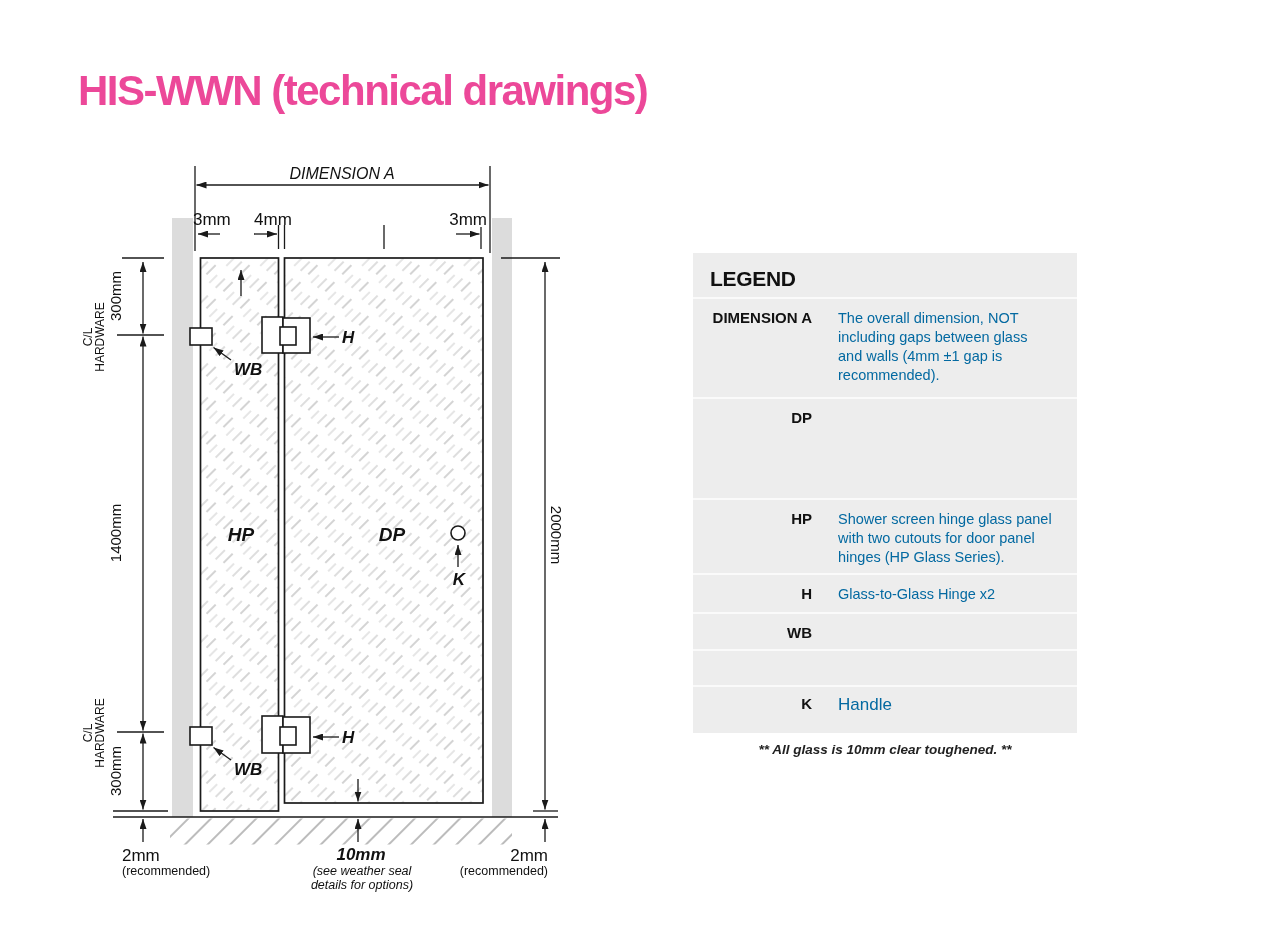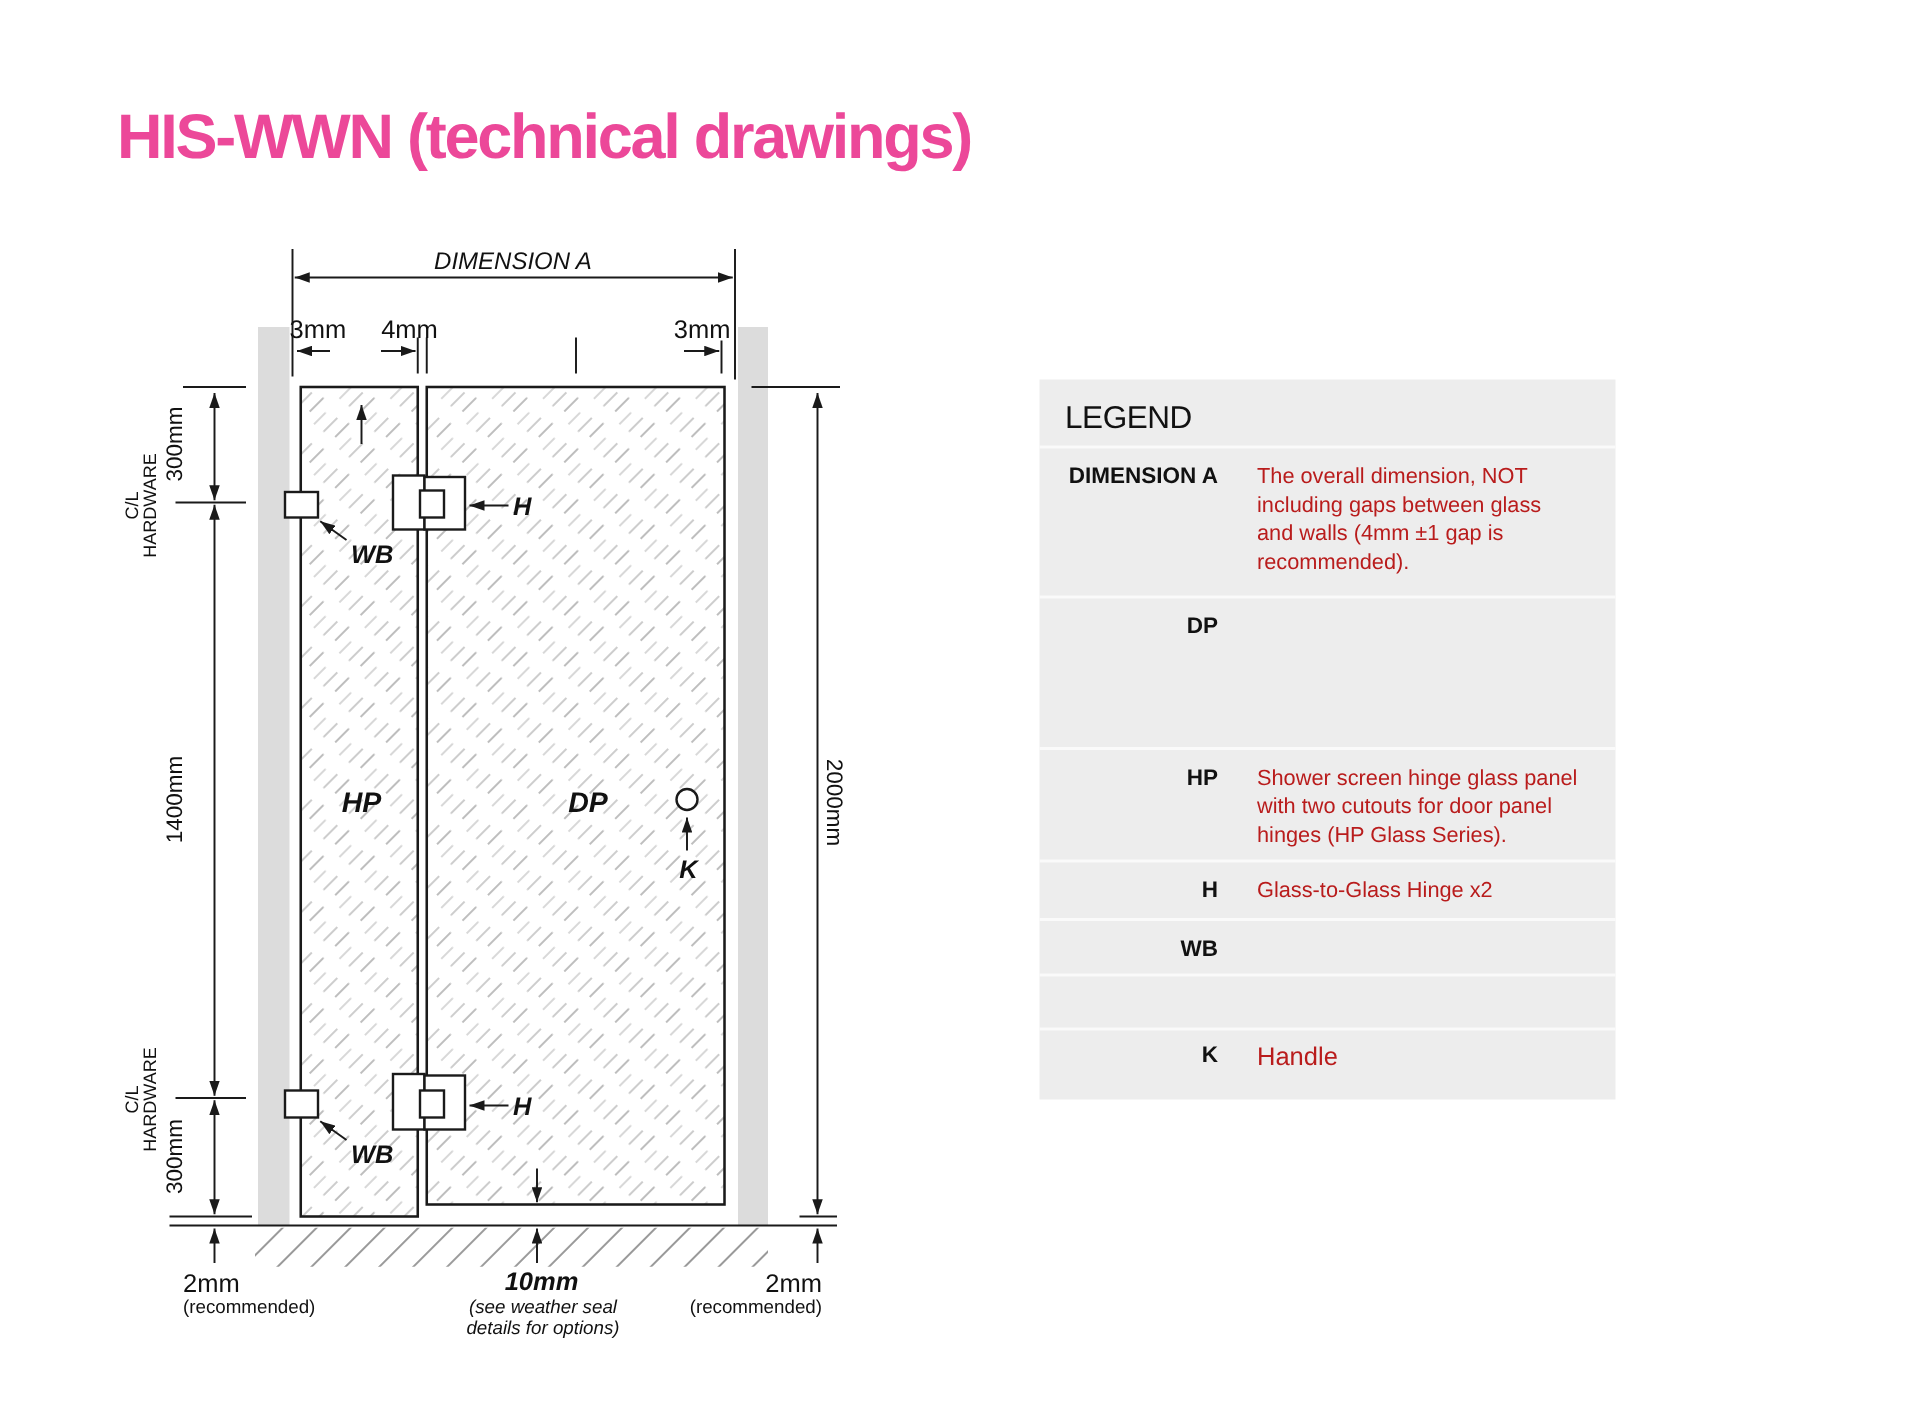--- a/index.html
+++ b/index.html
@@ -4,27 +4,27 @@
 <style>
   html,body{margin:0;padding:0;background:#fff;}
   .stage{position:relative;width:1285px;height:944px;background:#ffffff;overflow:hidden;
          font-family:"Liberation Sans", sans-serif;color:#1a1a1a;}
   .page-title{position:absolute;left:78px;top:70px;font-size:42px;font-weight:700;
               letter-spacing:-1.5px;line-height:1;color:#ec4899;white-space:nowrap;}
   .drawing-svg{position:absolute;left:0;top:0;}
 
   
   .legend{position:absolute;left:693px;top:253px;width:384px;height:480px;background:#ededed;}
-  .lhead{height:44px;box-sizing:border-box;padding:14px 0 0 17px;font-size:21px;font-weight:400;
+  .lhead{height:44px;box-sizing:border-box;padding:14px 0 0 17px;font-size:21px;font-weight:700;
          letter-spacing:-0.3px;color:#111;}
   .lrow{display:flex;box-sizing:border-box;border-top:2px solid #fafafa;padding-top:10px;}
   .r1{height:100px;} .r2{height:101px;} .r3{height:75px;} .r4{height:39px;}
   .r5{height:37px;} .r6{height:36px;} .r7{height:48px;padding-top:8px;}
   .term{width:119px;flex:0 0 119px;text-align:right;font-size:15px;font-weight:700;color:#111;}
-  .desc{margin-left:26px;font-size:14.5px;line-height:19px;color:#b91c1c;white-space:pre;}
+  .desc{margin-left:26px;font-size:14.5px;line-height:19px;color:#0369a1;white-space:pre;}
   .r7 .desc{font-size:17px;}
   .footnote{position:absolute;left:693px;top:742px;width:384px;text-align:center;
             font-size:13.5px;font-style:italic;font-weight:600;color:#222;}
 
   
   text{fill:#111;font-family:"Liberation Sans", sans-serif;}
   .t-dima{font-size:16px;font-style:italic;}
   .t-gap{font-size:17px;}
   .t-rot{font-size:15px;}
   .t-cl{font-size:12px;}
@@ -190,14 +190,15 @@
     <div class="lrow r6">
       <div class="term"></div>
       <div class="desc"></div>
     </div>
     <div class="lrow r7">
       <div class="term">K</div>
       <div class="desc">Handle</div>
     </div>
   </div>
 
+  <div class="footnote">** All glass is 10mm clear toughened. **</div>
 
 </div>
 
 </body></html>

